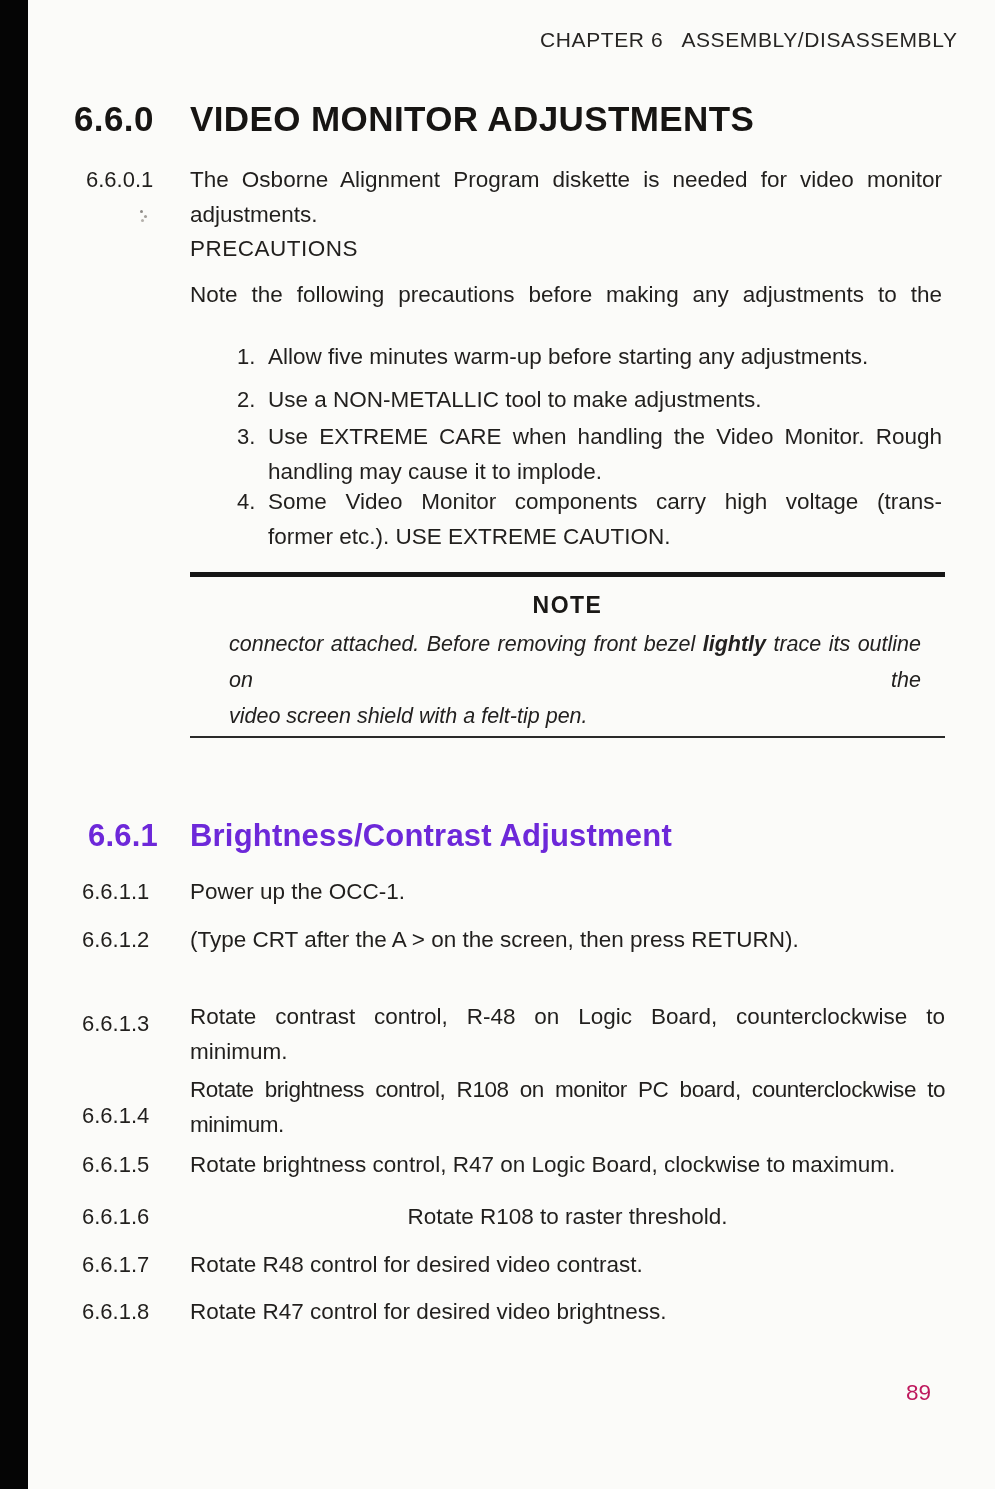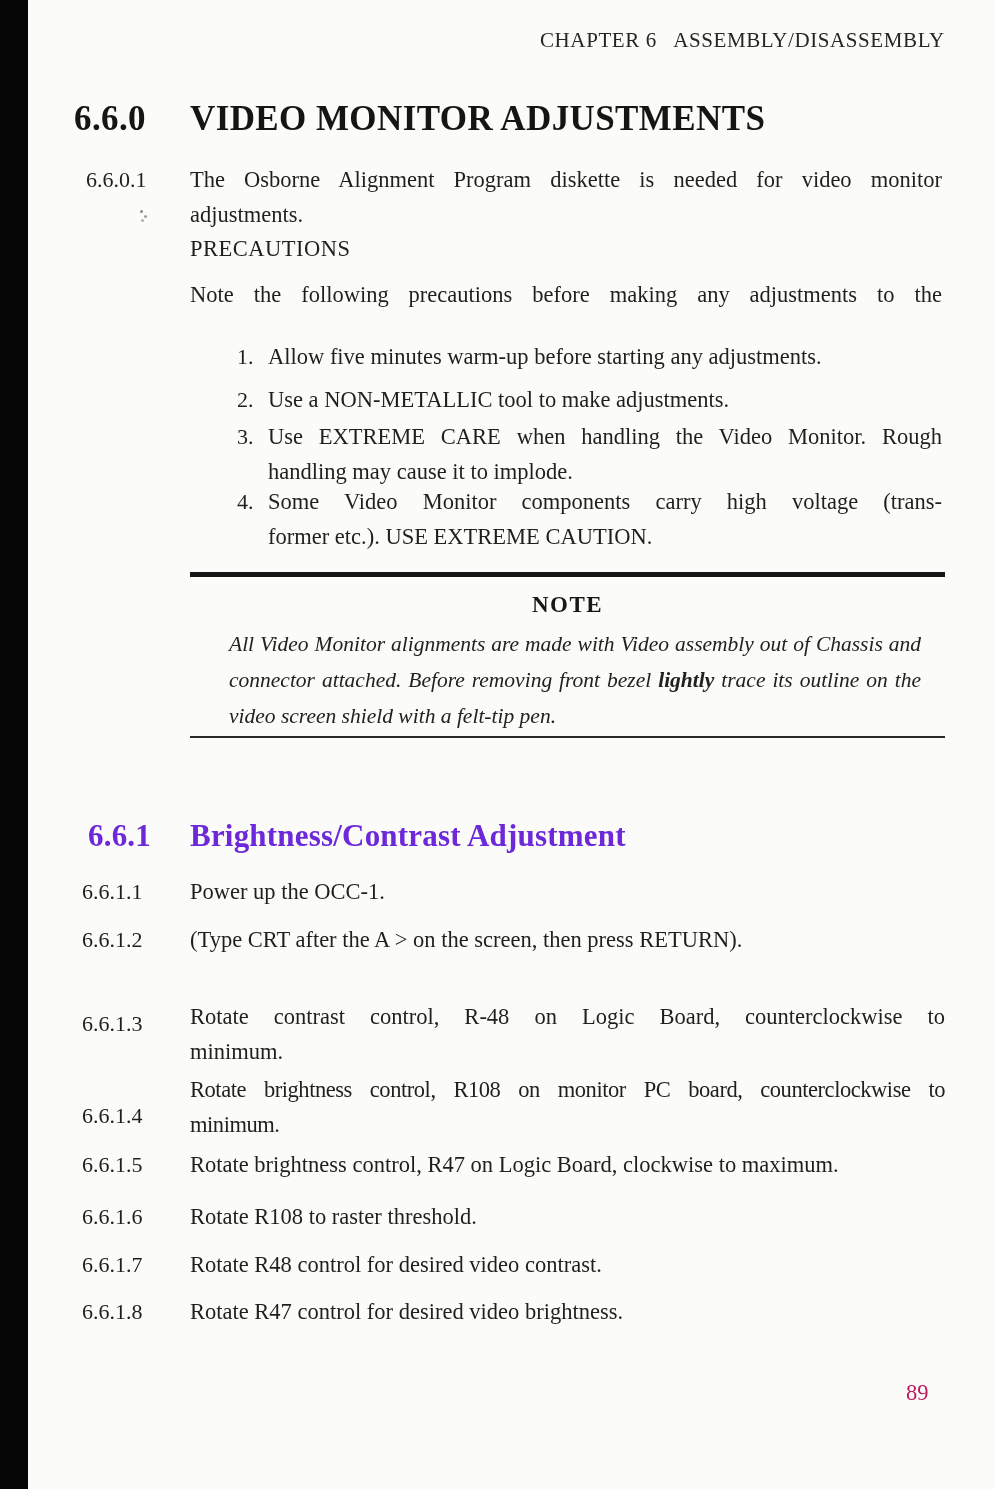--- a/index.html
+++ b/index.html
@@ -1,21 +1,21 @@
 <!DOCTYPE html>
 <html><head>
 <meta charset="utf-8">
 <style>
   html, body { margin: 0; padding: 0; background: #ffffff; }
   .page {
     position: relative;
     width: 995px;
     height: 1489px;
     background: #fbfbf9;
-    font-family: Liberation Serif, serif;
+    font-family: Liberation Sans, sans-serif;
     color: #211f1d;
     overflow: hidden;
   }
   .abs { position: absolute; }
   .scan-bar {
     position: absolute;
     left: 0; top: 0;
     width: 28px; height: 1489px;
     background: #050505;
   }
@@ -113,21 +113,20 @@
 
   <div class="abs num-col" style="left:237px; top:484px;">4.</div>
   <div class="abs body-text" style="left:268px; top:484px; width:674px;">
     <span class="line jl">Some Video Monitor components carry high voltage (trans-</span>
     <span class="line">former etc.). USE EXTREME CAUTION.</span>
   </div>
 
   <div class="abs rule-thick" style="left:190px; top:572px; width:755px;"></div>
   <div class="abs note-heading" style="left:190px; top:592px; width:755px;">NOTE</div>
   <div class="abs note-body" style="left:229px; top:626px; width:692px;">
-    <span class="line jl">All Video Monitor alignments are made with Video assembly out of Chassis and</span>
     <span class="line jl"><span>connector attached. Before removing front bezel </span><span class="note-bold">lightly</span><span> trace its outline on the</span></span>
     <span class="line">video screen shield with a felt-tip pen.</span>
   </div>
   <div class="abs rule-thin" style="left:190px; top:736px; width:755px;"></div>
 
   <div class="abs h2-num" style="left:88px; top:818px;">6.6.1</div>
   <div class="abs h2-title" style="left:190px; top:818px;">Brightness/Contrast Adjustment</div>
 
   <div class="abs num-col" style="left:82px; top:874px;">6.6.1.1</div>
   <div class="abs body-text" style="left:190px; top:874px; width:755px;">
@@ -150,21 +149,21 @@
     <span class="line jl">Rotate brightness control, R108 on monitor PC board, counterclockwise to</span>
     <span class="line">minimum.</span>
   </div>
 
   <div class="abs num-col" style="left:82px; top:1147px;">6.6.1.5</div>
   <div class="abs body-text" style="left:190px; top:1147px; width:755px;">
     <span class="line">Rotate brightness control, R47 on Logic Board, clockwise to maximum.</span>
   </div>
 
   <div class="abs num-col" style="left:82px; top:1199px;">6.6.1.6</div>
-  <div class="abs body-text" style="left:190px; top:1199px; width:755px;">
+  <div class="abs body-text" style="left:190px; top:1199px; width:755px;text-align:center;">
     <span class="line">Rotate R108 to raster threshold.</span>
   </div>
 
   <div class="abs num-col" style="left:82px; top:1247px;">6.6.1.7</div>
   <div class="abs body-text" style="left:190px; top:1247px; width:755px;">
     <span class="line">Rotate R48 control for desired video contrast.</span>
   </div>
 
   <div class="abs num-col" style="left:82px; top:1294px;">6.6.1.8</div>
   <div class="abs body-text" style="left:190px; top:1294px; width:755px;">

